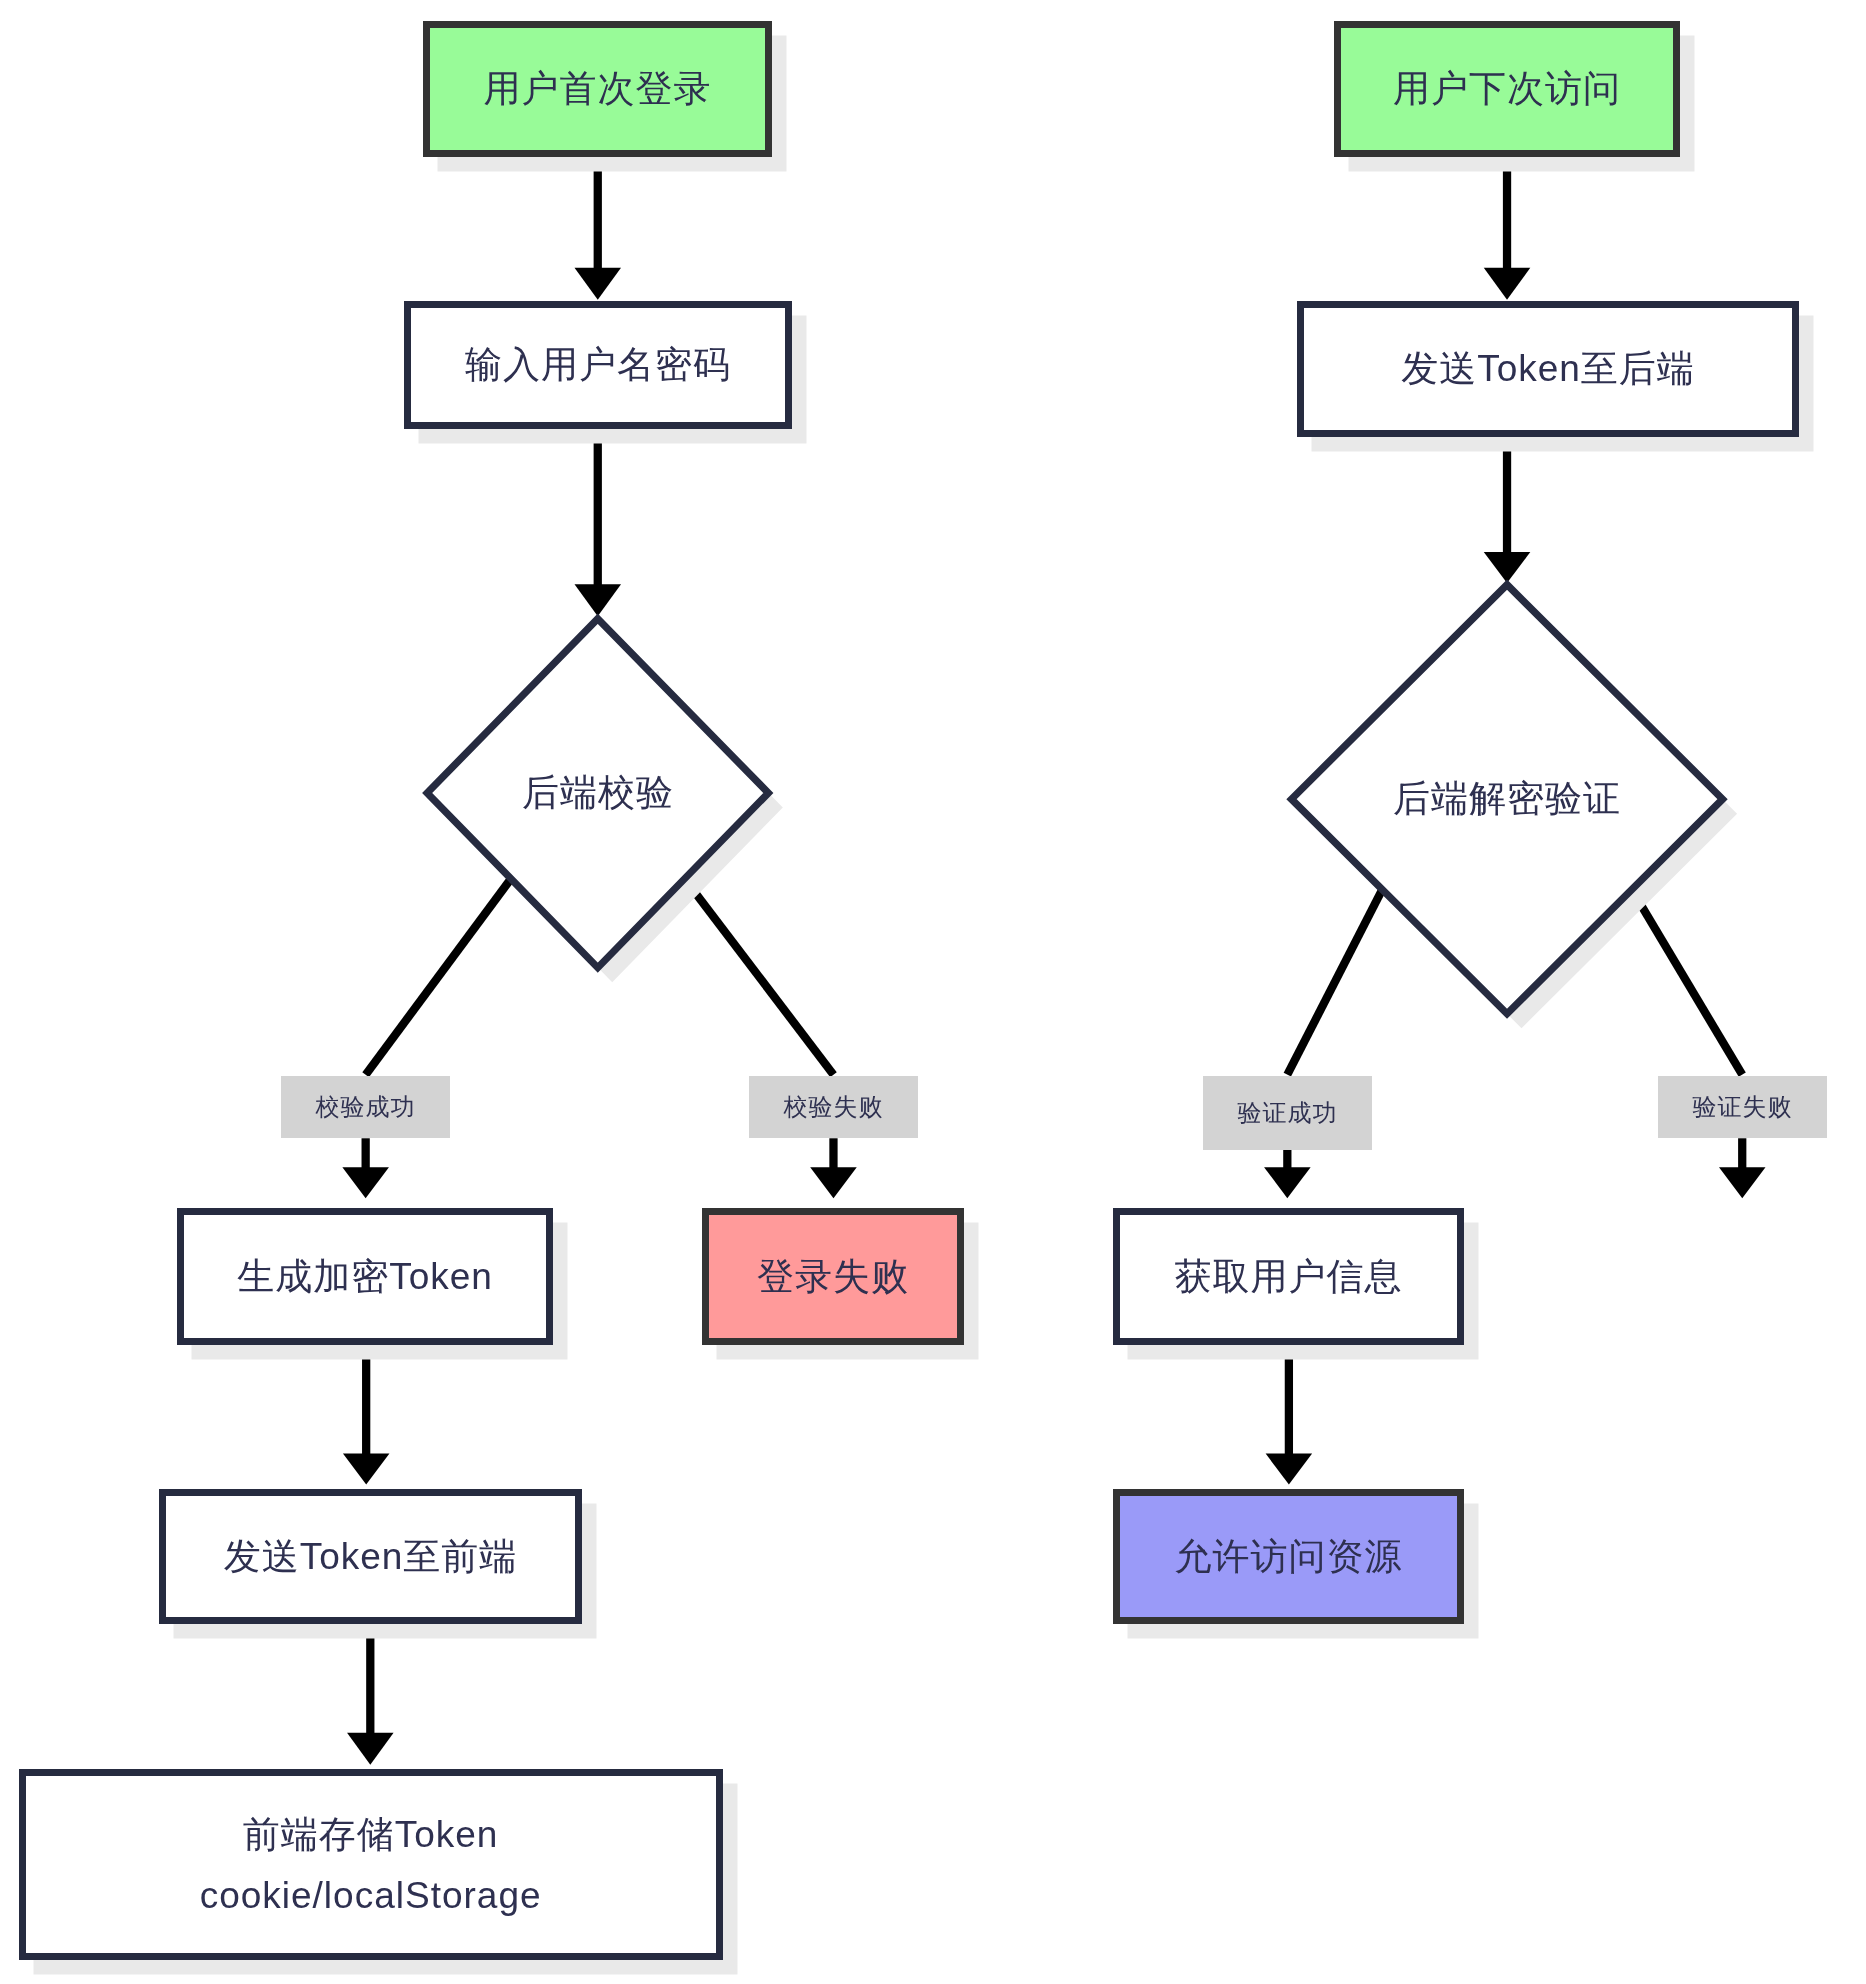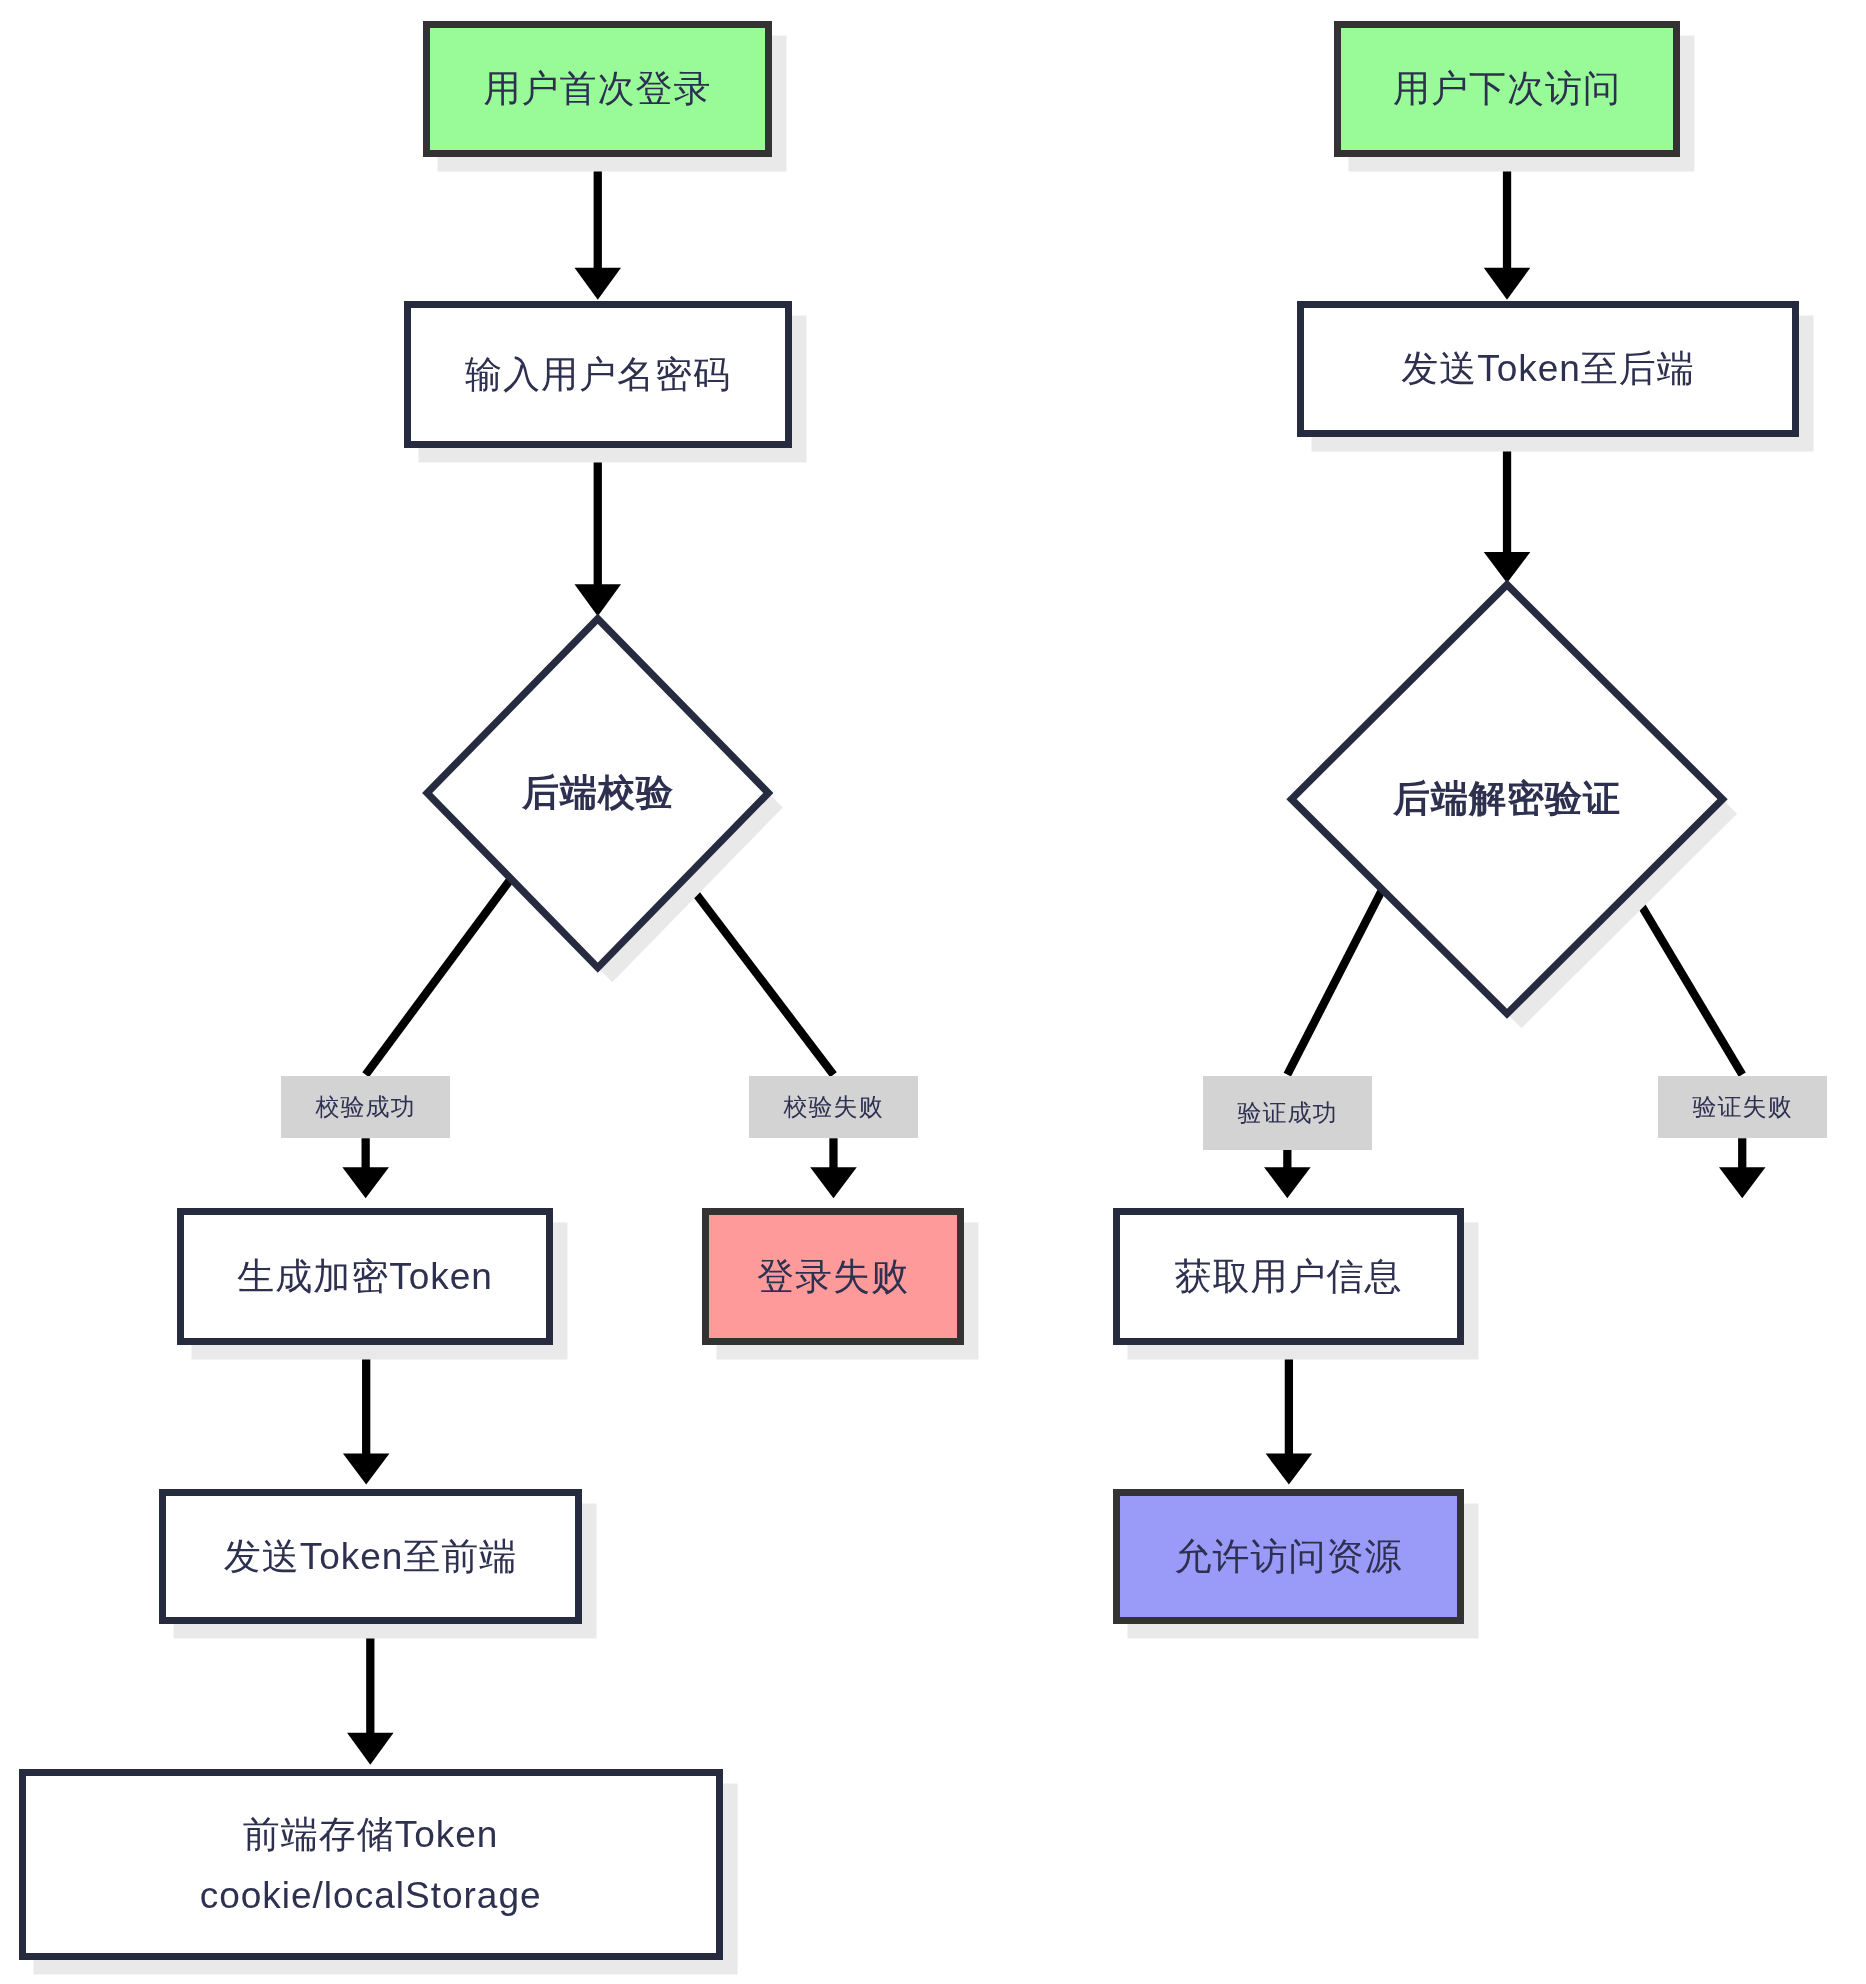--- a/index.html
+++ b/index.html
@@ -16,21 +16,21 @@
   .process{background:#ffffff;border:7.2px solid var(--node-border,#262b40);
            box-shadow:14.5px 14.5px 0 var(--shadow,#e9e9e9);}
   .start{background:var(--start-fill,#98fb98);border:7.2px solid var(--accent-border,#333333);
          box-shadow:14.5px 14.5px 0 var(--shadow,#e9e9e9);}
   .error{background:var(--error-fill,#ff9a9a);border:7.2px solid var(--accent-border,#333333);
          box-shadow:14.5px 14.5px 0 var(--shadow,#e9e9e9);}
   .success{background:var(--success-fill,#9a9af8);border:7.2px solid var(--accent-border,#333333);
            box-shadow:14.5px 14.5px 0 var(--shadow,#e9e9e9);}
   .edge-label{background:var(--label-fill,#d3d3d3);font-size:24px;border:none;text-align:center;}
   .diamond-text{position:absolute;transform:translate(-50%,-50%);font-size:37px;
-                color:var(--text,#2e3050);white-space:nowrap;letter-spacing:1px;font-weight:bold;}
+                color:var(--text,#2e3050);white-space:nowrap;letter-spacing:1px;}
   .two-line{line-height:1.0;}
   .two-line .l2{margin-top:24px;}
 </style>
 </head>
 <body>
 
 <div class="canvas">
 
   <svg class="connectors" viewBox="0 0 3611 3840">
 
@@ -102,21 +102,21 @@
     </g>
   </svg>
 
   <div class="diamond-text" style="left:598px;top:793px;">后端校验</div>
   <div class="diamond-text" style="left:1507px;top:799px;">后端解密验证</div>
 
   <div class="node start" style="left:423px;top:20.7px;width:349px;height:136px;">
     <span>用户首次登录</span>
   </div>
 
-  <div class="node process" style="left:404px;top:301px;width:388px;height:147px;">
+  <div class="node process" style="left:404px;top:301px;width:388px;height:128px;">
     <span>输入用户名密码</span>
   </div>
 
   <div class="node edge-label" style="left:281px;top:1076px;width:169px;height:62px;">
     <span>校验成功</span>
   </div>
 
   <div class="node edge-label" style="left:749px;top:1076px;width:169px;height:62px;">
     <span>校验失败</span>
   </div>

